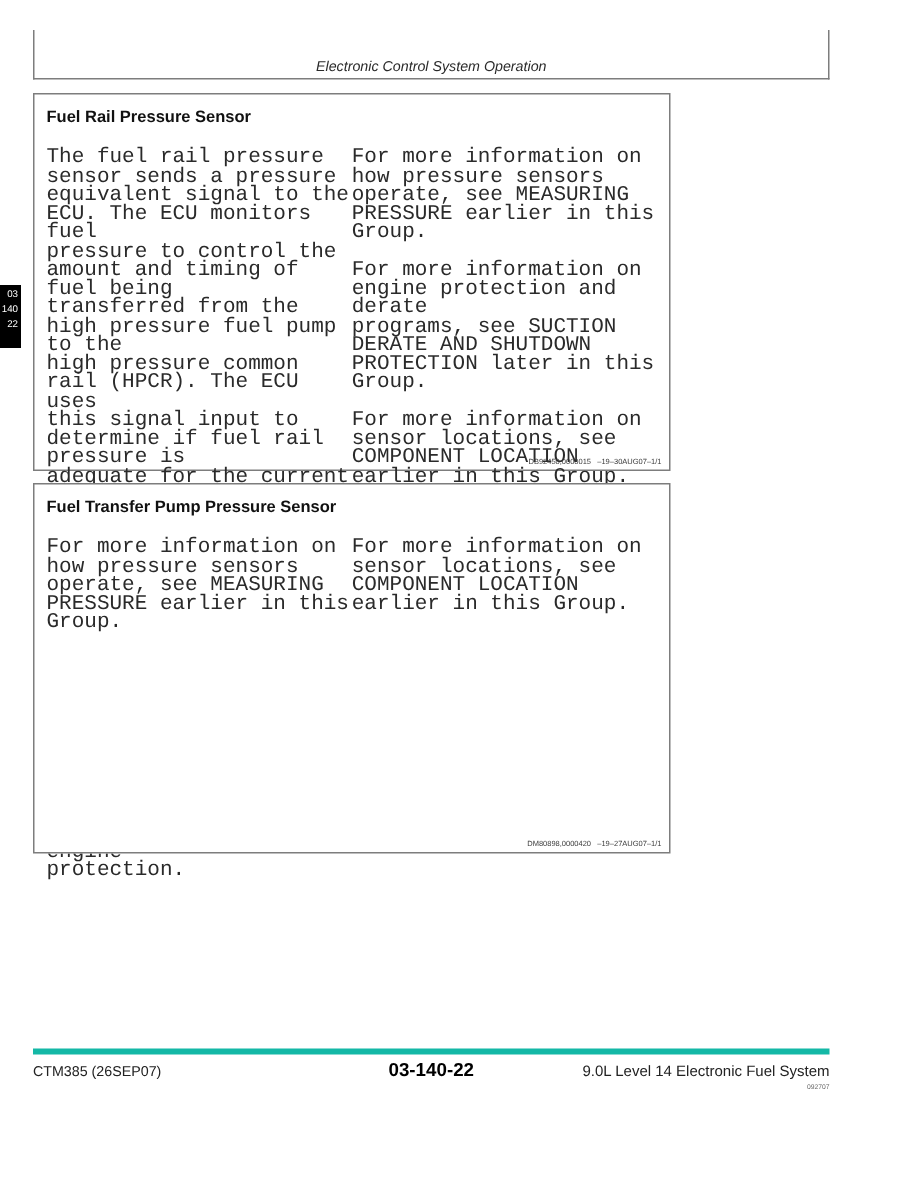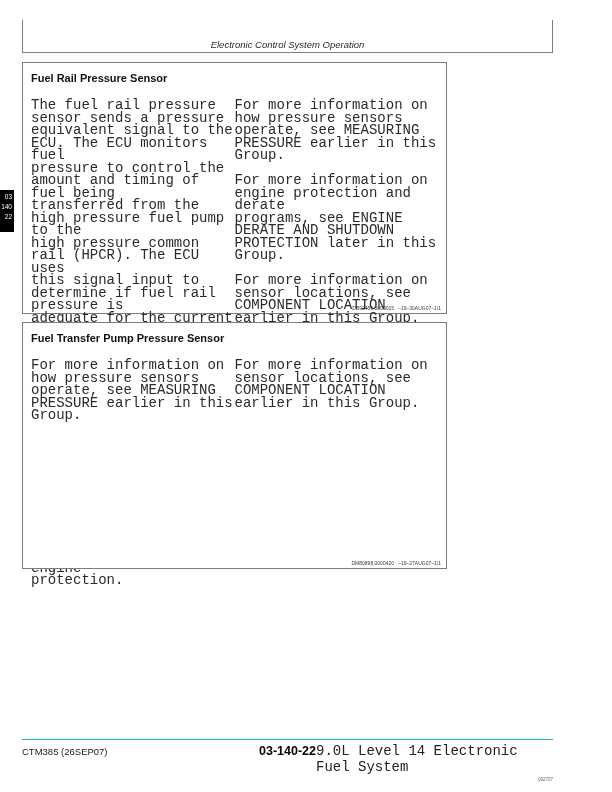--- a/index.html
+++ b/index.html
@@ -55,30 +55,30 @@
   
   .side-tab {
     position:absolute; left:0; top:190px; width:14px; height:42px;
     background:#000; color:#fff;
     font-size:6.5px; line-height:10px; text-align:right;
     padding:2px 2px 0 0;
   }
 
   
   .footer {
-    position:absolute; left:22px; top:739px; width:531px;
-    border-top:1px solid #14b8a6;
+    position:absolute; left:22px; top:699px; width:531px;
+    border-top:4px solid #14b8a6;
   }
   .footer-row {
     display:grid; grid-template-columns:1fr auto 1fr;
     align-items:baseline; padding-top:3px;
   }
   .footer-left  { font-size:9.5px; color:#222; }
   .footer-center{ font-size:12.5px; font-weight:bold; text-align:right; color:#000; }
-  .footer-right { font-size:14px; color:#222;font-family:Liberation Mono, monospace; }
+  .footer-right { font-size:10px; text-align:right; color:#222; }
   .footer-sub   { text-align:right; font-size:4.5px; color:#666; margin-top:2px; }
   .footer-pn    { text-align:right; font-size:9px; color:#222; margin-top:1px; }
 </style>
 </head>
 <body>
 
 <div class="running-head">
   <span>Electronic Control System Operation</span>
 </div>
 
@@ -99,21 +99,21 @@
 there is an electronic injector problem by measuring
 the drop of pressure every time the engine injects fuel
 to a specific cylinder. This sensor is used for engine
 protection.</p>
     </div>
     <div class="col">
       <p>For more information on how pressure sensors
 operate, see MEASURING PRESSURE earlier in this
 Group.</p>
       <p>For more information on engine protection and derate
-programs, see ENGINE DERATE AND SHUTDOWN
+programs, see SUCTION DERATE AND SHUTDOWN
 PROTECTION later in this Group.</p>
       <p>For more information on sensor locations, see
 COMPONENT LOCATION earlier in this Group.</p>
     </div>
   </div>
   <div class="ref">DB92450,0000015   –19–30AUG07–1/1</div>
 </div>
 
 <div class="section section-2">
   <h2>Fuel Transfer Pump Pressure Sensor</h2>

